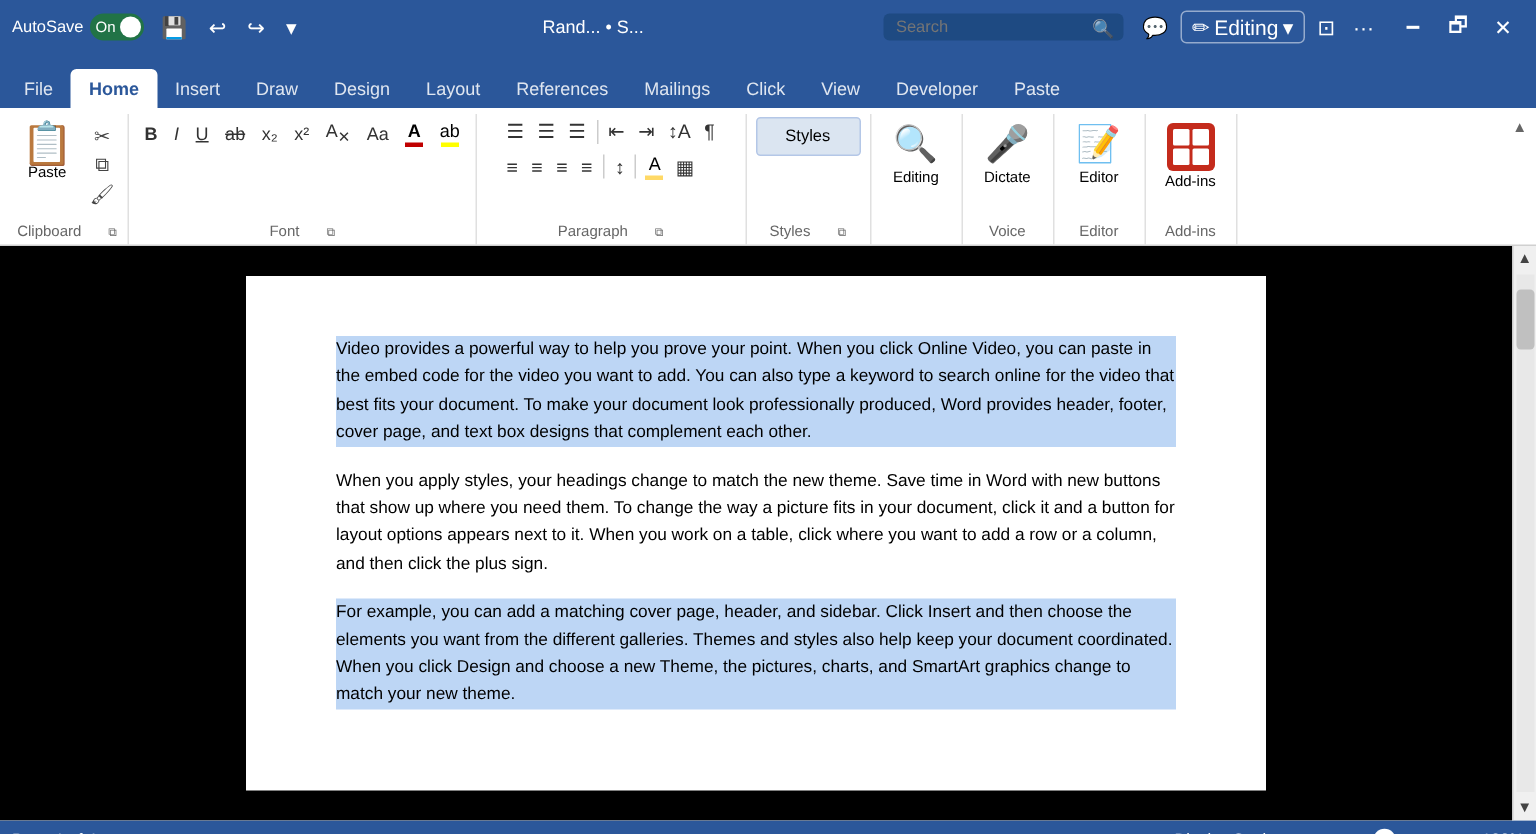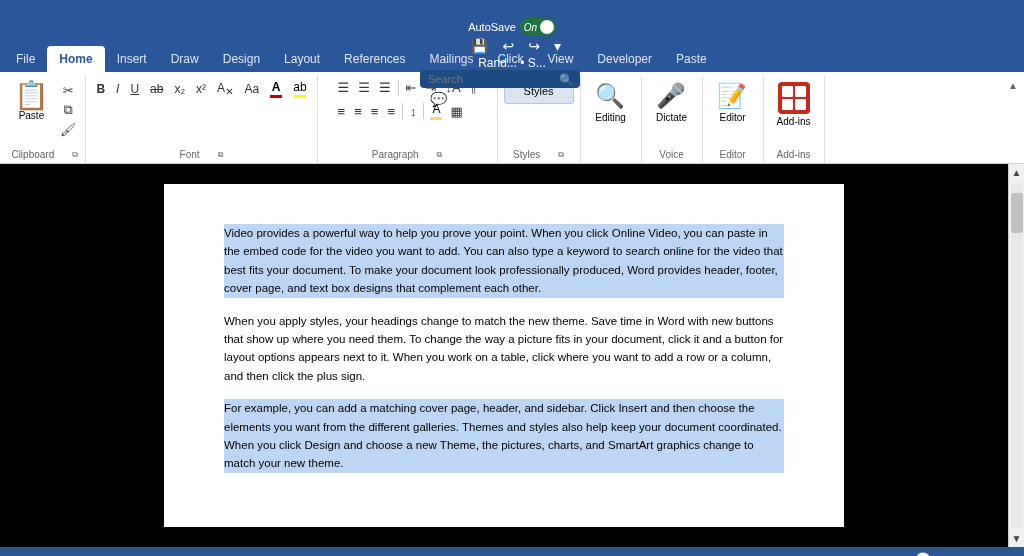--- a/index.html
+++ b/index.html
@@ -1,28 +1,28 @@
 <!DOCTYPE html>
 <html><head>
   <meta charset="utf-8">
   <style>
     * { margin: 0; padding: 0; box-sizing: border-box; }
     body { font-family: 'Segoe UI', Arial, sans-serif; font-size: 12px; background: #f0f0f0; width: 1024px; height: 556px; overflow: hidden; user-select: none; }
 
     
     #title-bar {
       display: flex; align-items: center; height: 36px;
-      background: #2b579a; color: white; padding: 18px 8px; flex-direction: column;
+      background: #2b579a; color: white; padding: 0 8px;
     }
     #title-bar .autosave-area { display: flex; align-items: center; gap: 4px; font-size: 11px; }
     #autosave-toggle {
       background: #217346; border-radius: 10px; width: 36px; height: 18px;
       display: flex; align-items: center; padding: 2px; cursor: pointer; position: relative;
     }
-    #autosave-on-label { font-size: 10px; color: white; position: absolute; left: 4px; font-style: italic; }
+    #autosave-on-label { font-size: 10px; color: white; position: absolute; left: 4px; }
     #autosave-knob { width: 14px; height: 14px; background: white; border-radius: 50%; margin-left: 18px; }
     #title-bar .title-icons { display: flex; align-items: center; gap: 6px; margin-left: 8px; }
     .title-icon-btn { color: white; background: none; border: none; cursor: pointer; font-size: 14px; padding: 2px 4px; }
     #doc-title { flex: 1; text-align: center; font-size: 12px; color: white; }
     #search-bar { background: #1e4a82; border: none; border-radius: 4px; padding: 3px 24px 3px 8px; color: white; font-size: 11px; width: 160px; }
     #title-bar .window-controls { display: flex; align-items: center; gap: 2px; }
     .win-btn { background: none; border: none; color: white; font-size: 14px; width: 28px; height: 28px; cursor: pointer; display: flex; align-items: center; justify-content: center; }
     .title-right-icons { display: flex; align-items: center; gap: 4px; margin-right: 8px; }
     .ribbon-icon-btn { background: none; border: none; color: white; cursor: pointer; font-size: 14px; padding: 2px 4px; border-radius: 3px; }
 
@@ -120,21 +120,21 @@
       <div id="autosave-knob"></div>
     </div>
   </div>
   <div class="title-icons">
     <button class="title-icon-btn">💾</button>
     <button class="title-icon-btn">↩</button>
     <button class="title-icon-btn">↪</button>
     <button class="title-icon-btn">▾</button>
   </div>
   <div id="doc-title">Rand... • S...</div>
-  <div style="position:relative; margin-right:24px;">
+  <div style="position:relative; margin-right:8px;">
     <input id="search-bar" type="text" placeholder="Search" style="">
     <span style="position:absolute;right:6px;top:3px;color:rgba(255,255,255,0.7);font-size:12px;">🔍</span>
   </div>
   <div class="title-right-icons">
     <button class="ribbon-icon-btn">💬</button>
     <button class="ribbon-icon-btn" style="display:flex;align-items:center;gap:3px;border:1px solid rgba(255,255,255,0.5);border-radius:4px;padding:2px 7px;">
       <span>✏</span>
 
       <span>Editing</span>
       <span>▾</span>

